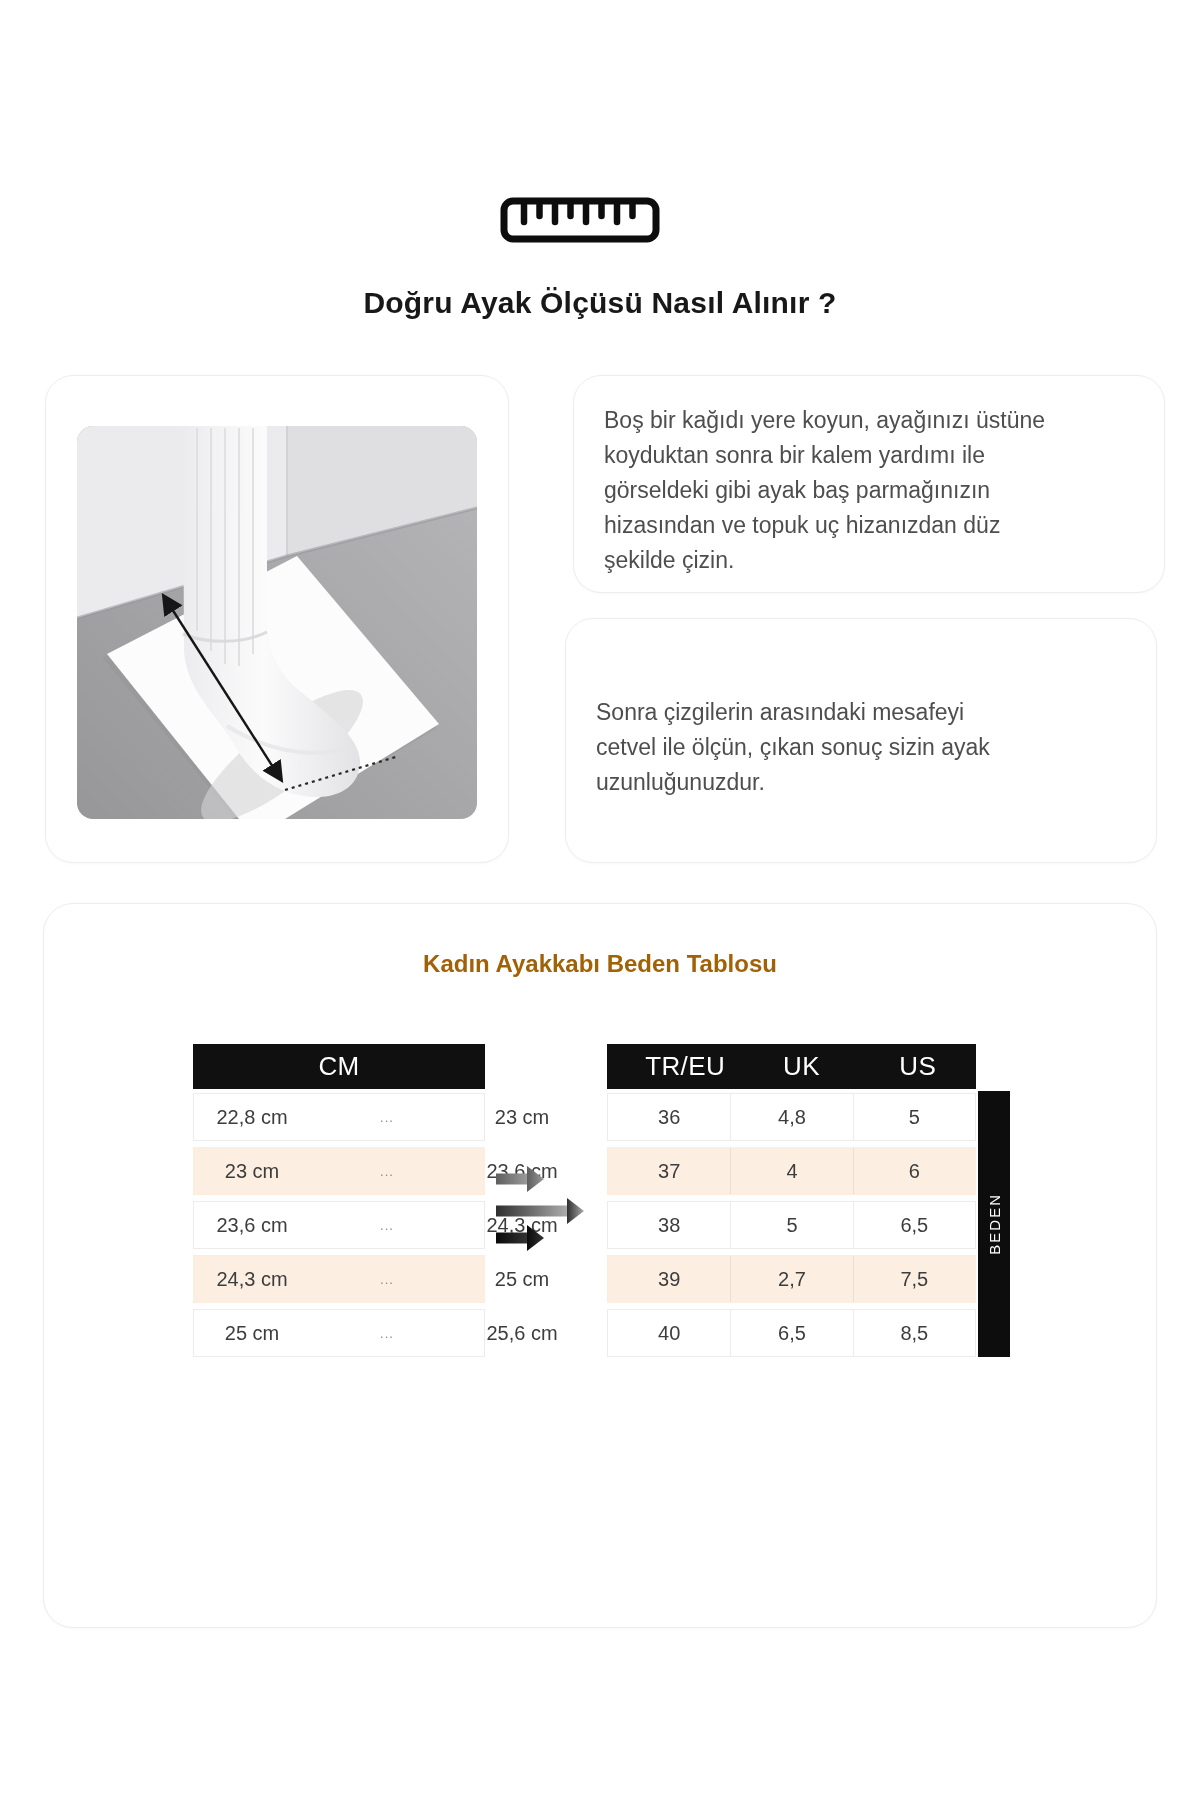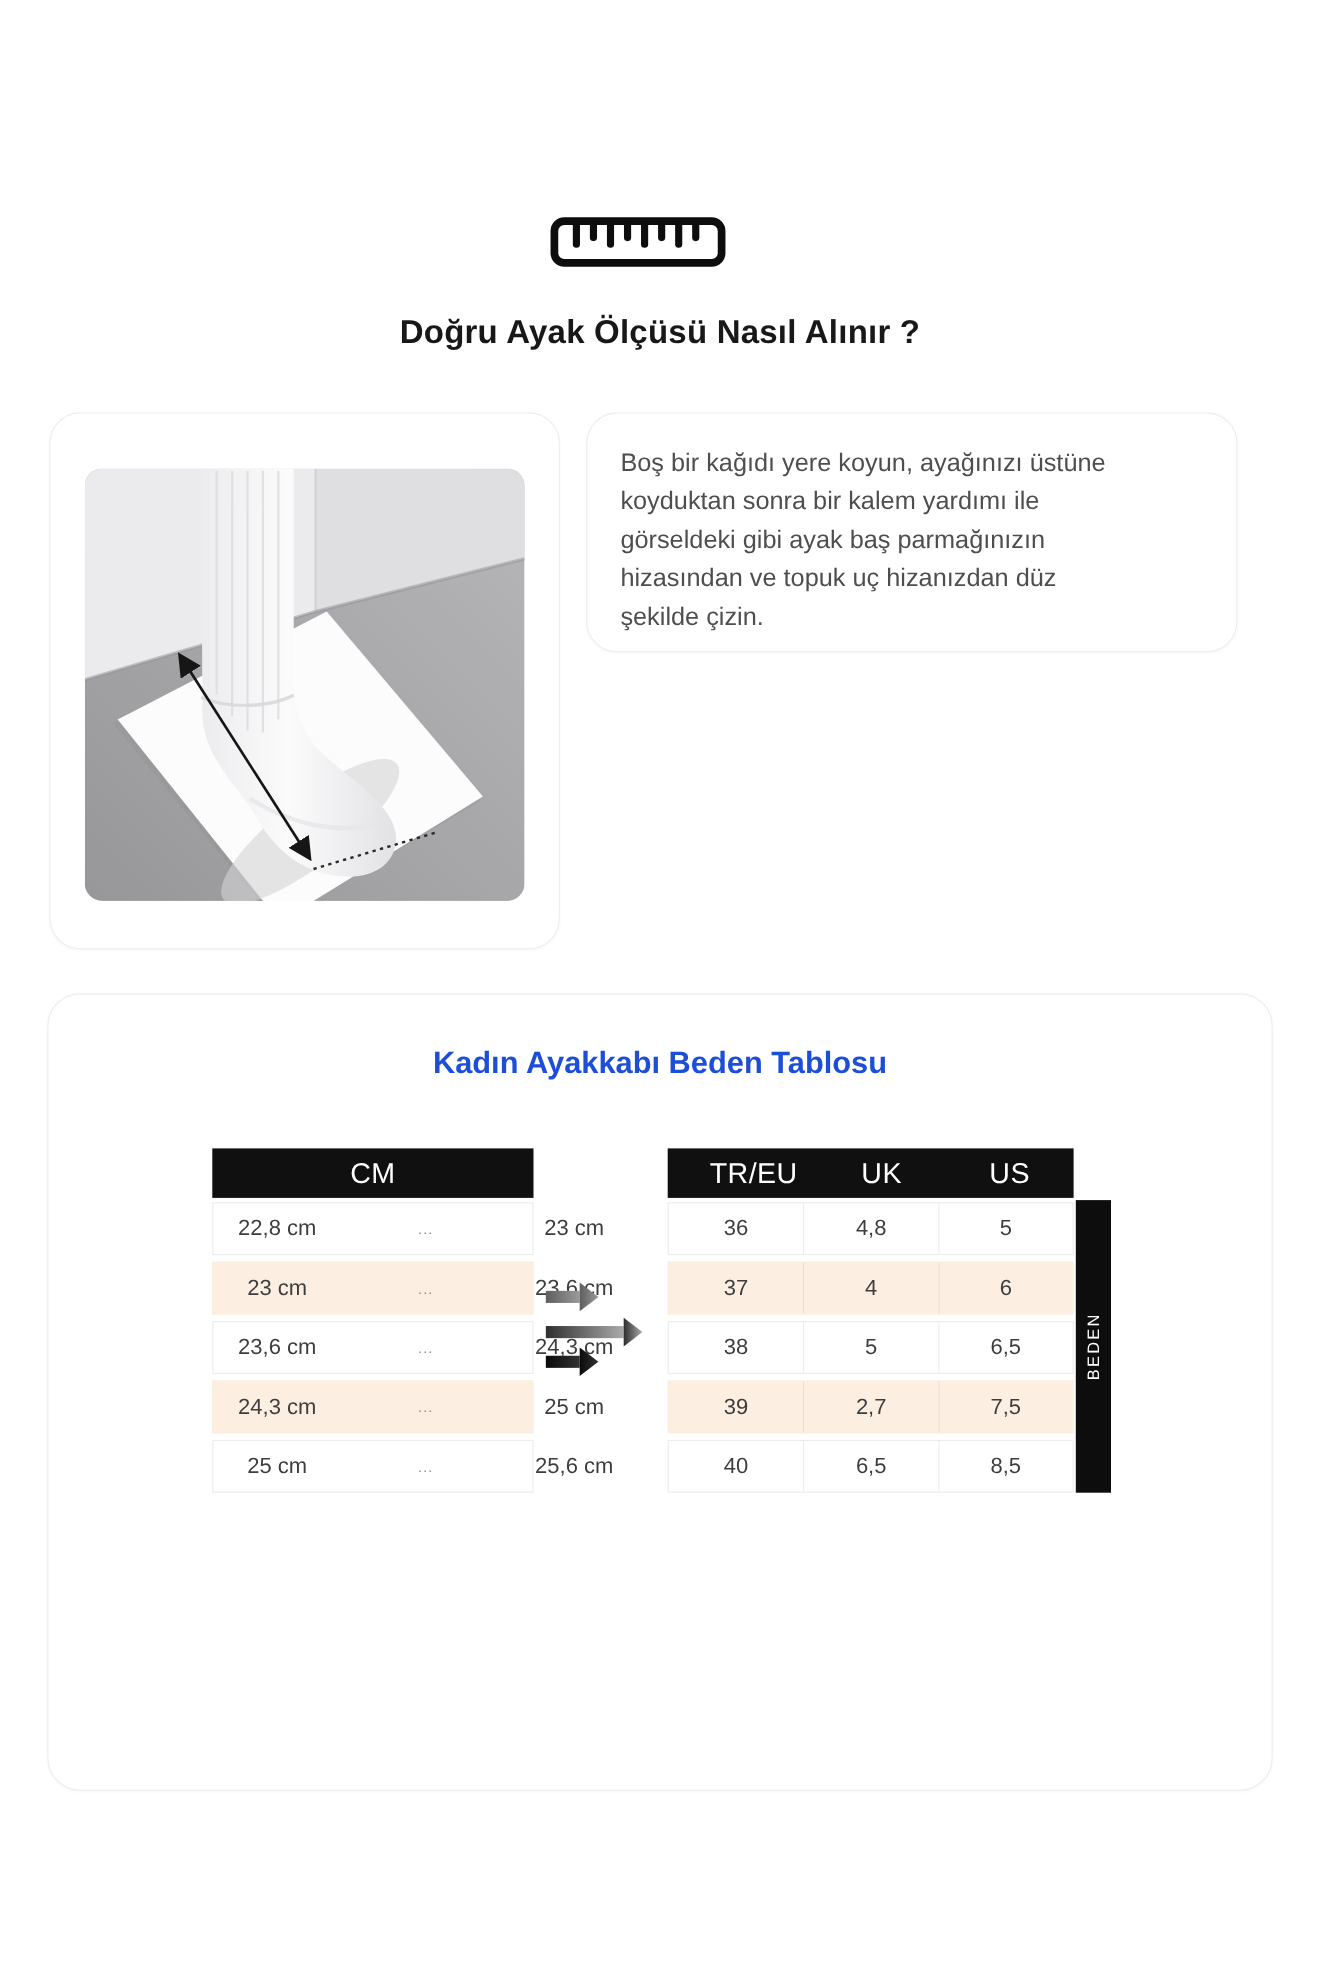--- a/index.html
+++ b/index.html
@@ -9,31 +9,31 @@
   
   .ruler-wrap{position:absolute;left:500px;top:197px;width:160px;height:46px;}
   .h1{position:absolute;left:0;top:286px;width:100%;text-align:center;
       font-size:30px;font-weight:700;color:#181818;letter-spacing:.2px;}
 
   
   .card{position:absolute;background:#fff;border:1px solid #ededed;border-radius:28px;
         box-shadow:0 1px 3px rgba(0,0,0,.03);box-sizing:border-box;}
   .photo-card{left:45px;top:375px;width:464px;height:488px;}
   .photo{position:absolute;left:31px;top:50px;width:400px;height:393px;border-radius:16px;overflow:hidden;}
-  .stepA{left:533px;top:375px;width:592px;height:218px;text-decoration:underline;}
+  .stepA{left:573px;top:375px;width:592px;height:218px;text-decoration:underline;}
   .stepB{left:565px;top:618px;width:592px;height:245px;}
   .step-text{position:absolute;left:30px;right:24px;font-size:23px;line-height:35px;
              color:#4e4e4e;white-space:pre-line;}
   .stepA .step-text{top:27px;}
   .stepB .step-text{top:76px;}
 
   
   .size-card{left:43px;top:903px;width:1114px;height:725px;border-radius:30px;}
   .h2{position:absolute;left:0;top:46px;width:100%;text-align:center;
-      font-size:28px;font-weight:700;color:#1d4ed8;}
+      font-size:24px;font-weight:700;color:#a16207;}
 
   .tableL{position:absolute;left:149px;top:140px;width:292px;}
   .tableR{position:absolute;left:563px;top:140px;width:369px;}
   .thead{height:45px;background:#101010;color:#ffffff;display:flex;align-items:center;
          justify-content:center;font-size:26px;letter-spacing:.4px;}
   .thead.grid3{display:grid;grid-template-columns:1fr 1fr 1fr;padding-left:20px;}
   .thead.grid3 span{text-align:center;}
   .tbody{display:flex;flex-direction:column;gap:6px;margin-top:4px;}
   .trow{display:grid;align-items:center;height:48px;box-sizing:border-box;}
   .trow.cmgrid{grid-template-columns:40% 20% 40%;gap:48px;}
@@ -121,20 +121,25 @@
     </div>
   </div>
 
   <div class="card stepA">
     <div class="step-text">Boş bir kağıdı yere koyun, ayağınızı üstüne
 koyduktan sonra bir kalem yardımı ile
 görseldeki gibi ayak baş parmağınızın
 hizasından ve topuk uç hizanızdan düz
 şekilde çizin.</div>
   </div>
+  <div class="card stepB">
+    <div class="step-text">Sonra çizgilerin arasındaki mesafeyi
+cetvel ile ölçün, çıkan sonuç sizin ayak
+uzunluğunuzdur.</div>
+  </div>
 
   <div class="card size-card">
     <div class="h2">Kadın Ayakkabı Beden Tablosu</div>
 
     <div class="tableL">
       <div class="thead">CM</div>
       <div class="tbody">
           <div class="trow cmgrid white">
             <span class="tcell">22,8 cm</span>
             <span class="tcell dots">...</span>

